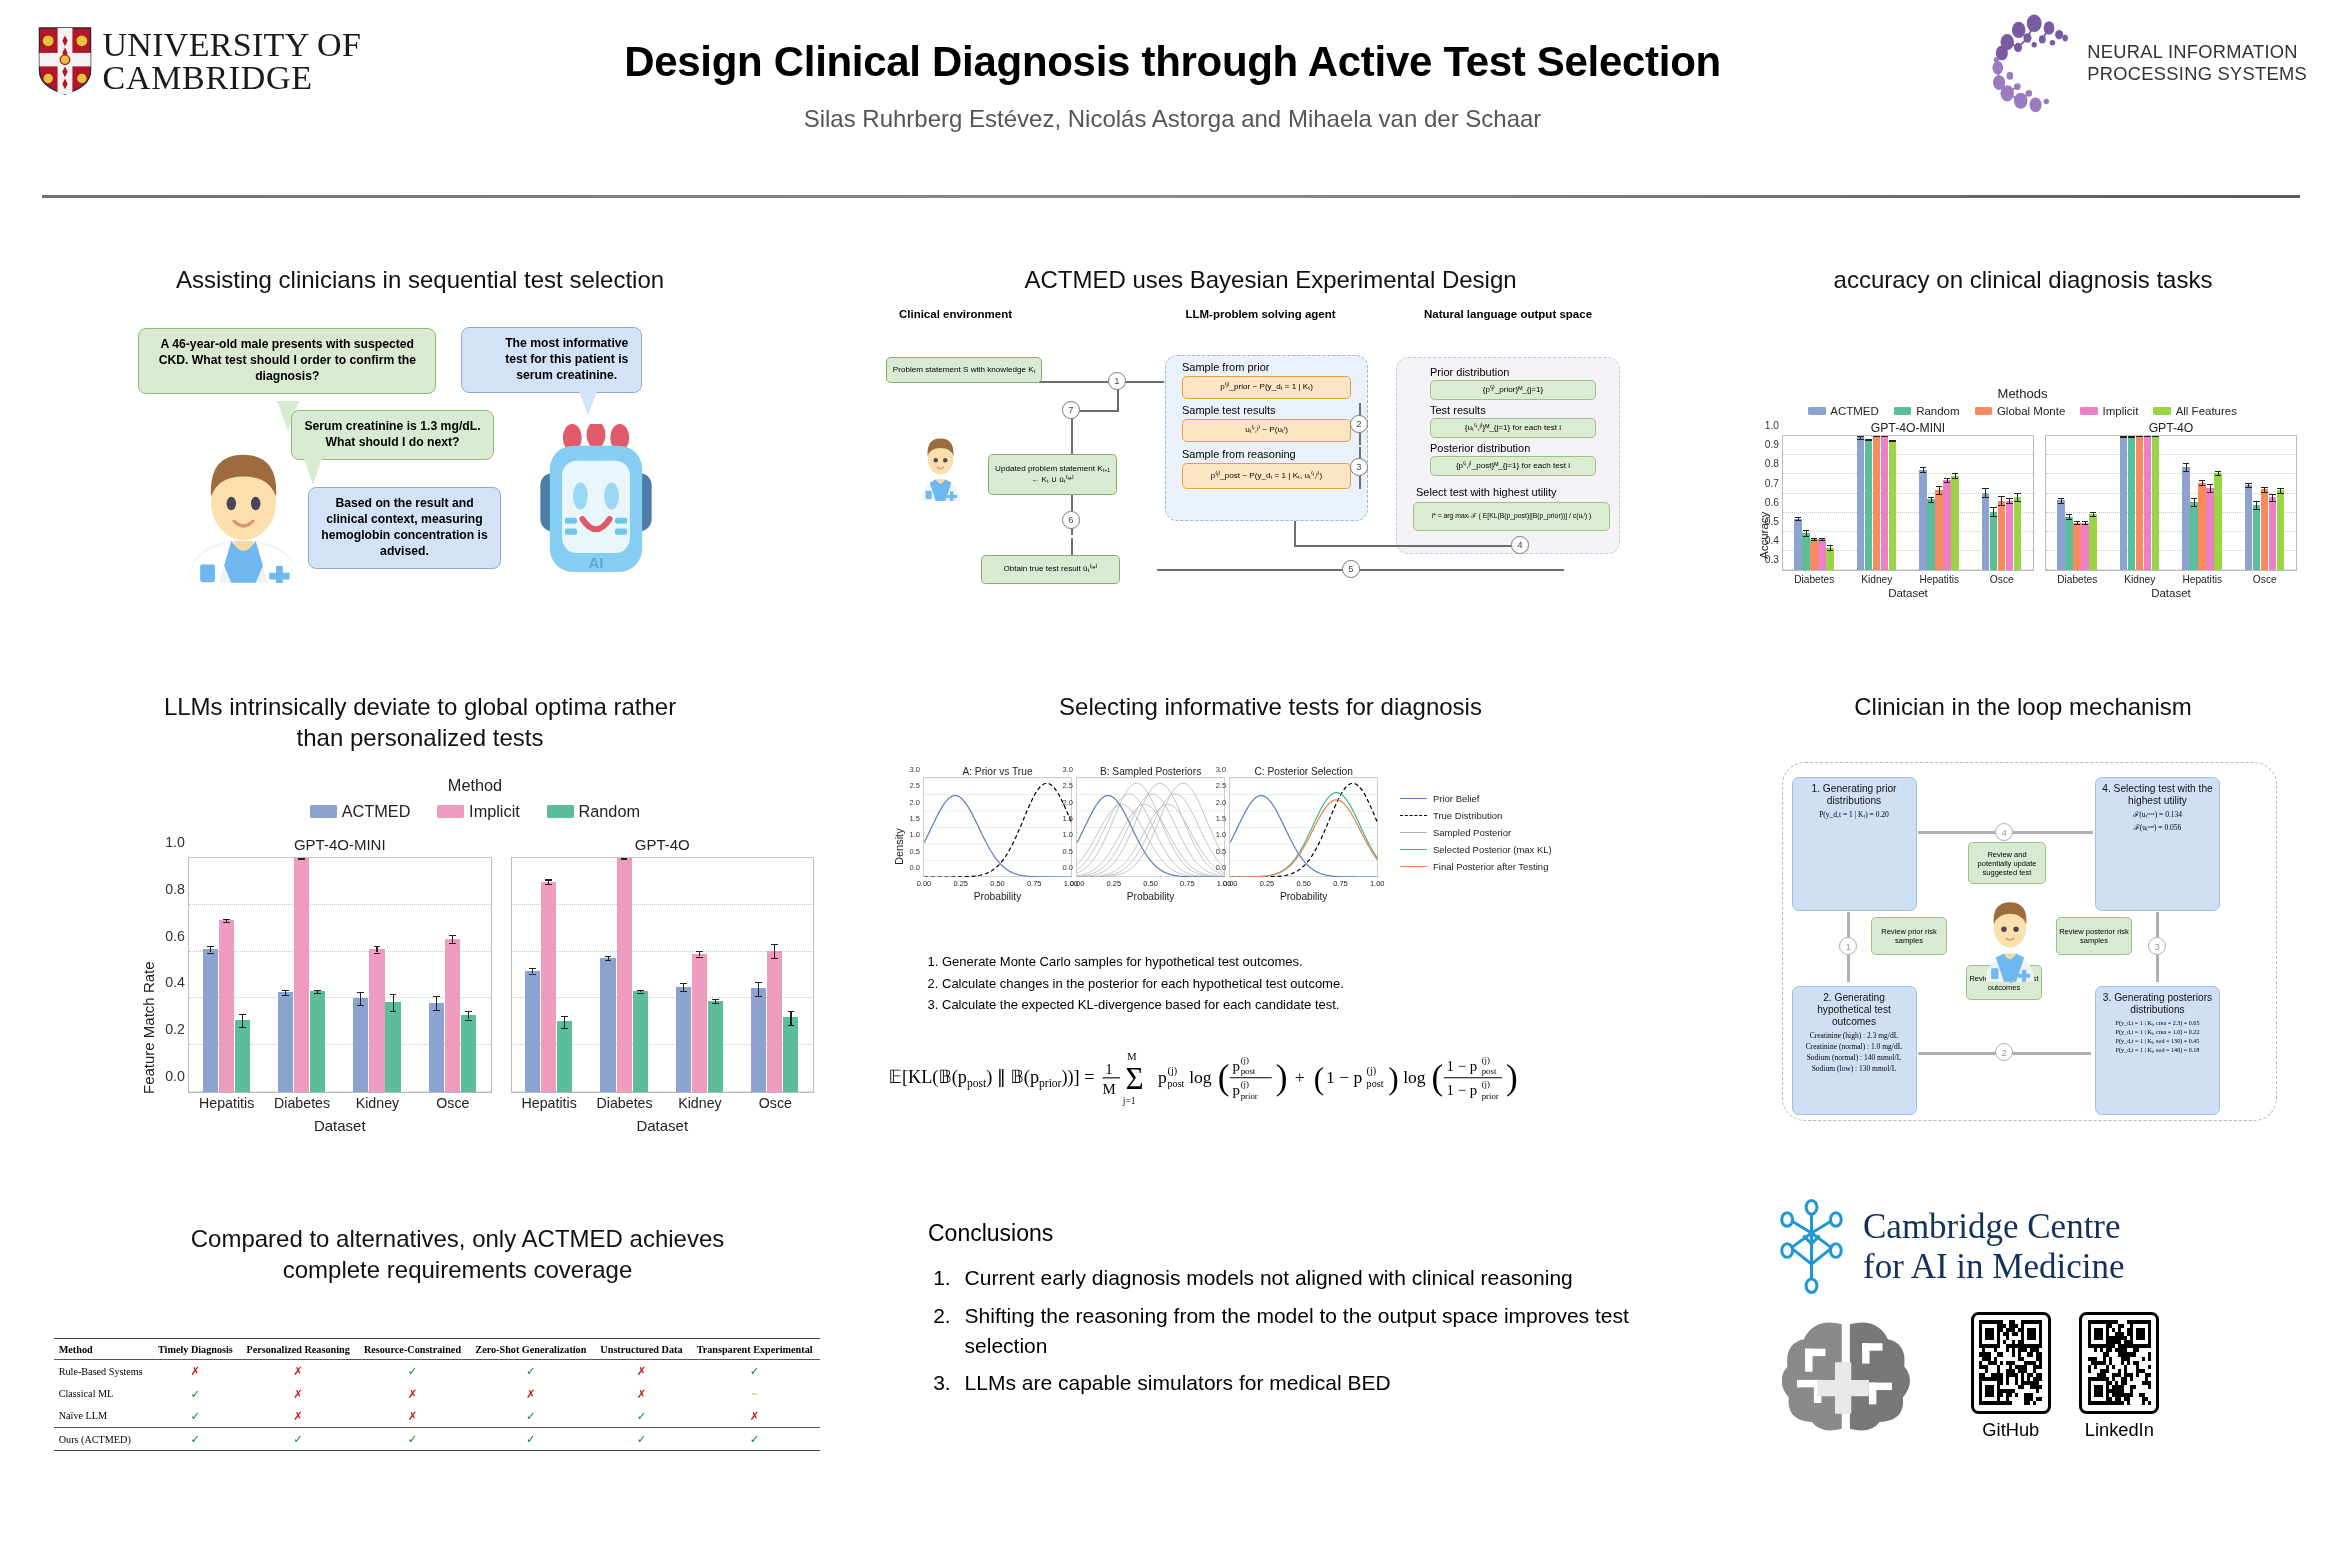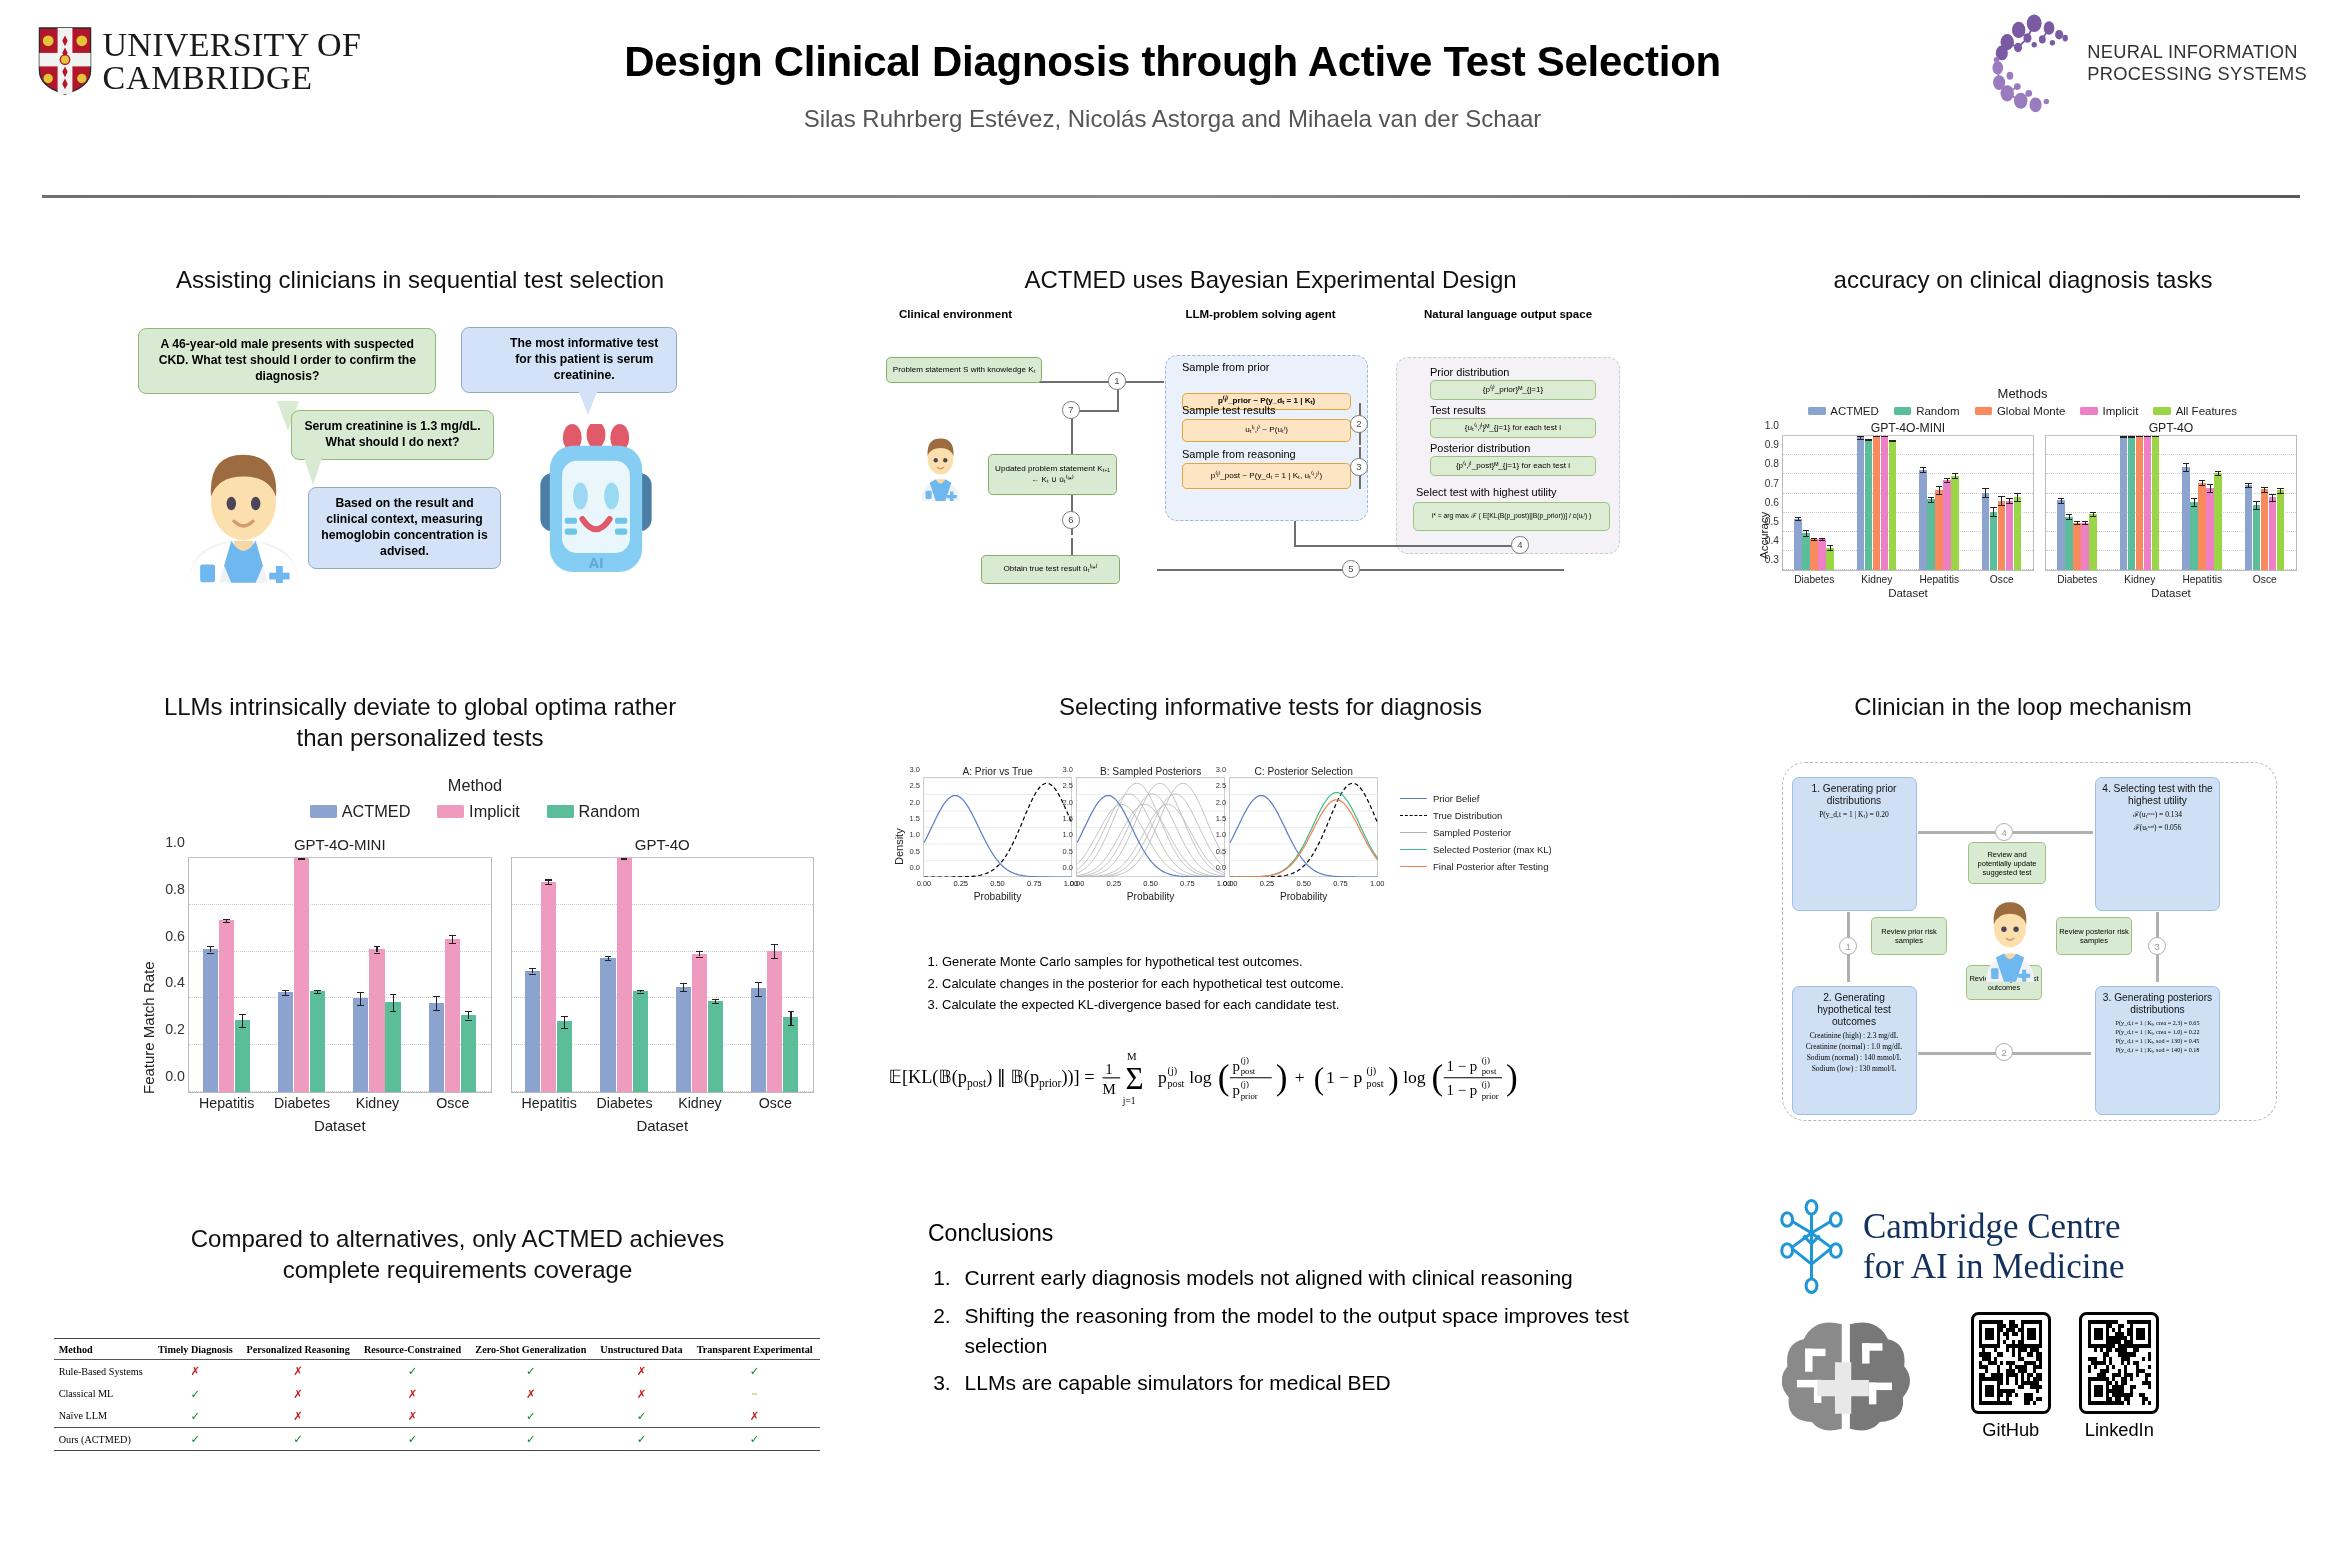--- a/index.html
+++ b/index.html
@@ -207,21 +207,21 @@
   <div class="header-rule"></div>
 </div>
 
 <div class="panel col-head" style="left:81px; top:264px; width:678px;">Assisting clinicians in sequential test selection</div>
 
 <div class="panel" style="left:122px; top:312px; width:691px; height:271px;">
 
   <div class="bubble green" style="left:16.3px; top:16.3px; width:298px;">A 46-year-old male presents with suspected CKD. What test should I order to confirm the diagnosis?</div>
   <div class="bub-tail" style="left:155px; top:89px; border-left:11px solid transparent; border-right:11px solid transparent; border-top:30px solid #d9ead3;"></div>
 
-  <div class="bubble blue" style="left:339px; top:15px; width:216px;padding-left:40px;">The most informative test for this patient is serum creatinine.</div>
+  <div class="bubble blue" style="left:339px; top:15px; width:181px;padding-left:40px;">The most informative test for this patient is serum creatinine.</div>
   <div class="bub-tail" style="left:455px; top:75px; border-left:11px solid transparent; border-right:11px solid transparent; border-top:28.5px solid #d3e2f7;"></div>
 
   <div class="bubble green" style="left:169px; top:98px; width:203px;">Serum creatinine is 1.3 mg/dL. What should I do next?</div>
   <div class="bub-tail" style="left:182px; top:146px; border-left:9.5px solid transparent; border-right:9.5px solid transparent; border-top:27px solid #d9ead3;"></div>
 
   <div class="bubble blue" style="left:186px; top:175px; width:193px;">Based on the result and clinical context, measuring hemoglobin concentration is advised.</div>
 
   <svg class="doctor" style="left:47px; top:125px;" width="149" height="146" viewBox="0 0 220 215">
     <path d="M30 215 q0 -62 80 -62 q80 0 80 62 Z" fill="#f0f2f5"></path>
     <path d="M96 153 h28 v32 h-28 Z" fill="#f7d7a8"></path>
@@ -294,21 +294,21 @@
     <ellipse cx="36" cy="38" rx="19" ry="23" fill="#fbe0ae"></ellipse>
     <path d="M17 34 q-2 -26 19 -26 q21 0 19 26 q-4 -12 -19 -12 q-15 0 -19 12 Z" fill="#9c6b3f"></path>
     <circle cx="29" cy="40" r="3.2" fill="#4c4459"></circle>
       <circle cx="43" cy="40" r="3.2" fill="#4c4459"></circle>
     <path d="M31 50 q5 5 10 0" stroke="#d89a6a" stroke-width="2.2" fill="none"></path>
     <rect x="14" y="85" width="9" height="12" rx="2" fill="#6fb7ef"></rect>
     <path d="M50 86 h5 v5 h5 v5 h-5 v5 h-5 v-5 h-5 v-5 h5 Z" fill="#6fb7ef"></path>
   </svg>
 
   <div style="position:absolute; left:308px; top:53px; width:169px; font-size:11px;">Sample from prior</div>
-  <div class="flow-box fb-orange" style="left:308px; top:85px; width:169px; height:17px;font-weight:bold;">p⁽ʲ⁾_prior ~ P(y_dₜ = 1 | Kₜ)</div>
+  <div class="flow-box fb-orange" style="left:308px; top:68px; width:169px; height:23px;">p⁽ʲ⁾_prior ~ P(y_dₜ = 1 | Kₜ)</div>
   <div style="position:absolute; left:308px; top:96px; width:169px; font-size:11px;">Sample test results</div>
   <div class="flow-box fb-orange" style="left:308px; top:111px; width:169px; height:23px;">uₜ⁽ⁱ,ʲ⁾ ~ P(uₜⁱ)</div>
   <div style="position:absolute; left:308px; top:140px; width:169px; font-size:11px;">Sample from reasoning</div>
   <div class="flow-box fb-orange" style="left:308px; top:155px; width:169px; height:26px;">p⁽ʲ⁾_post ~ P(y_dₜ = 1 | Kₜ, uₜ⁽ⁱ,ʲ⁾)</div>
 
   <div style="position:absolute; left:556px; top:58px; font-size:11px;">Prior distribution</div>
   <div class="flow-box fb-greenlt" style="left:556px; top:72px; width:166px; height:20.3px;">{p⁽ʲ⁾_prior}ᴹ_{j=1}</div>
   <div style="position:absolute; left:556px; top:96px; font-size:11px;">Test results</div>
   <div class="flow-box fb-greenlt" style="left:556px; top:110px; width:166px; height:20.3px;">{uₜ⁽ⁱ,ʲ⁾}ᴹ_{j=1} for each test i</div>
   <div style="position:absolute; left:556px; top:134px; font-size:11px;">Posterior distribution</div>

